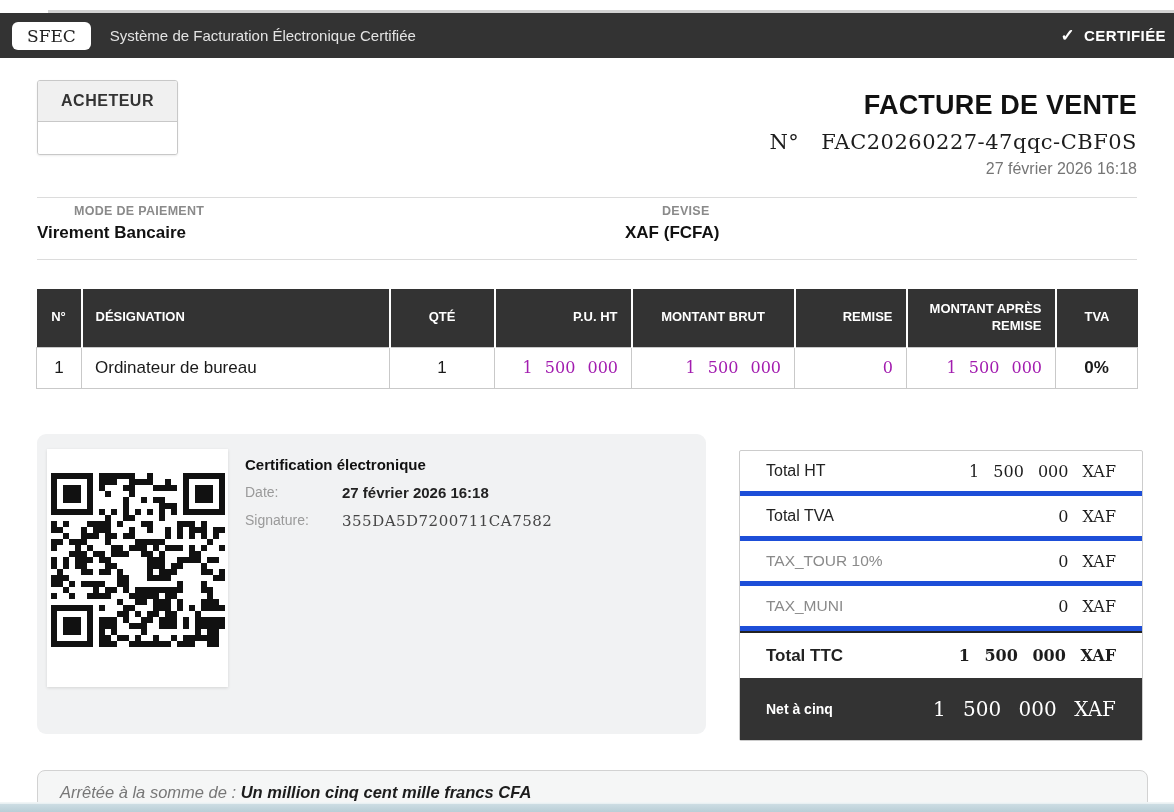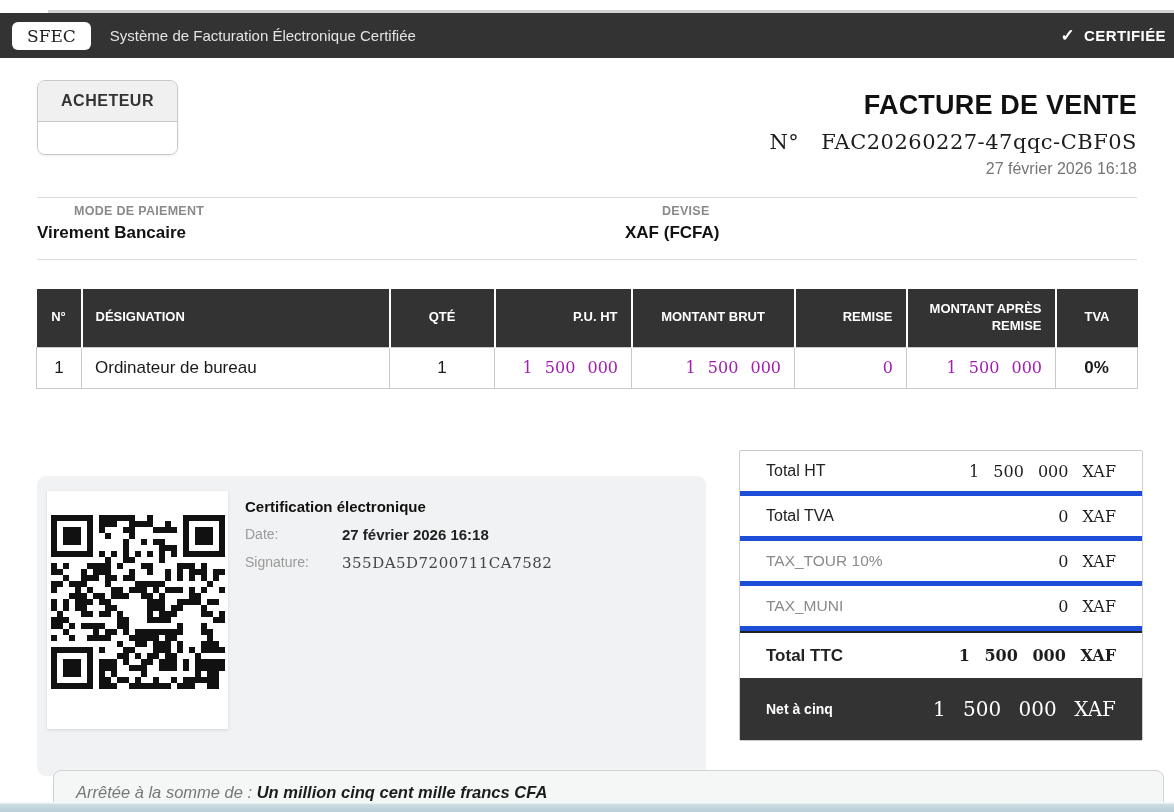--- a/index.html
+++ b/index.html
@@ -14,21 +14,21 @@
                 display:flex; align-items:center; padding:0 8px; }
   .sfec-badge { background:#fff; color:#222; border-radius:6px; padding:4px 15px; font-size:17px;
                 font-family:"DejaVu Serif", serif; margin-left:4px; }
   .header-title { color:#e4e4e4; font-size:15px; margin-left:19px; }
   .header-spacer { flex:1; }
   .certified { color:#fff; font-weight:bold; font-size:15px; letter-spacing:.4px; display:flex; align-items:center; gap:9px; }
   .check { font-size:17px; font-weight:bold; }
 
   
   .buyer-card { position:absolute; left:37px; top:80px; width:141px; border:1px solid #c8c8c8;
-                border-radius:8px; overflow:hidden; background:#fff; box-shadow:0 1px 2px rgba(0,0,0,.08); }
+                border-radius:3px; overflow:hidden; background:#fff; box-shadow:0 1px 2px rgba(0,0,0,.08); }
   .buyer-head { background:#f0f0f0; border-bottom:1px solid #c8c8c8; text-align:center;
                 font-weight:bold; font-size:16px; color:#333; padding:11px 6px; letter-spacing:.5px; }
   .buyer-body { height:32px; background:#fff; }
 
   
   .title-block { position:absolute; right:37px; top:90px; text-align:right; }
   .inv-title { font-size:27px; font-weight:bold; color:#111; letter-spacing:.2px; }
   .inv-number { font-family:"DejaVu Serif", serif; font-size:21px; color:#1c1c1c; margin-top:9px; letter-spacing:.5px; }
   .inv-number .pref { margin-right:22px; }
   .inv-date { font-size:16px; color:#757575; margin-top:6px; }
@@ -46,21 +46,21 @@
                     padding:10px 13px; height:58px; vertical-align:middle; line-height:1.3;
                     border-left:2px solid #fff; }
   .items thead th:first-child { border-left:none; }
   .items tbody td { background:#fff; border:1px solid #c9c9c9; font-size:17px; height:41px;
                     padding:6px 13px; vertical-align:middle; }
   .items td.num-cell { font-family:"DejaVu Serif", serif; font-size:16px; color:#a21caf; word-spacing:7px;margin-left:16px; }
   .ta-c { text-align:center; } .ta-r { text-align:right; } .ta-l { text-align:left; }
   .tva-val { font-weight:600; font-size:16px; }
 
   
-  .cert-card { position:absolute; left:37px; top:476px; width:669px; height:300px;
+  .cert-card { position:absolute; left:37px; top:434px; width:669px; height:300px;
                background:#f1f2f3; border-radius:9px; }
   .qr-card { position:absolute; left:10px; top:15px; width:181px; height:238px; background:#fff;
              box-shadow:0 1px 3px rgba(0,0,0,.12); display:flex; justify-content:center; }
   .qr-box { margin-top:24px; }
   .cert-text { position:absolute; left:208px; top:22px; }
   .cert-title { font-size:15px; font-weight:bold; color:#111; }
   .cert-row { display:flex; margin-top:11px; }
   .cert-label { width:97px; font-size:14px; color:#9a9a9a; }
   .cert-date { font-size:15px; font-weight:bold; color:#222; }
   .cert-sig { font-family:"DejaVu Serif", serif; font-size:15px; color:#444; letter-spacing:.5px; }
@@ -76,21 +76,21 @@
   .t-row.ttc { border-top:2px solid #222; height:47px; border-bottom:none; }
   .t-row.ttc .t-label { font-weight:bold; font-size:17px; }
   .t-row.ttc .t-value { font-weight:bold; }
   .t-row.net { background:#333333; height:62px; border-bottom:none; }
   .t-row.net .t-label { color:#fff; font-weight:bold; font-size:14px; }
   .t-row.net .t-value { color:#fff; font-size:20px; word-spacing:11px; }
 
   
   .footer-box { position:absolute; left:37px; top:770px; width:1111px; height:42px;
                 background:#f5f6f6; border:1px solid #d2d2d2; border-radius:8px;
-                padding:12px 22px;margin-left:16px; }
+                padding:12px 22px; }
   .footer-text { font-style:italic; font-size:16.5px; color:#777; }
   .footer-text b { color:#1c1c1c; }
 
   
   .hscrollbar { position:absolute; left:0; bottom:0; width:1174px; height:10px;
                 background:#e9f0f2; border-top:1px solid #f0f5f6; }
   .hthumb { position:absolute; left:0; top:1px; height:9px; width:1174px;
             background:linear-gradient(#cddde3, #b6ccd5); }
 </style>
 </head>

